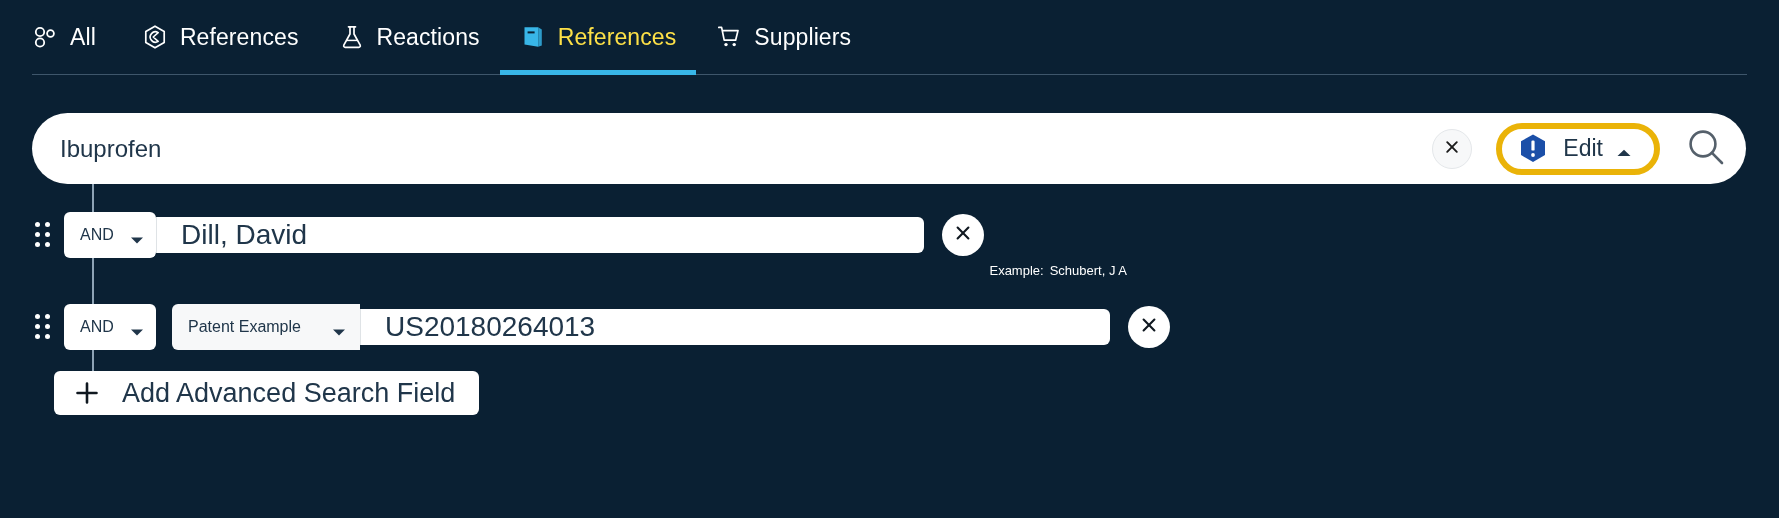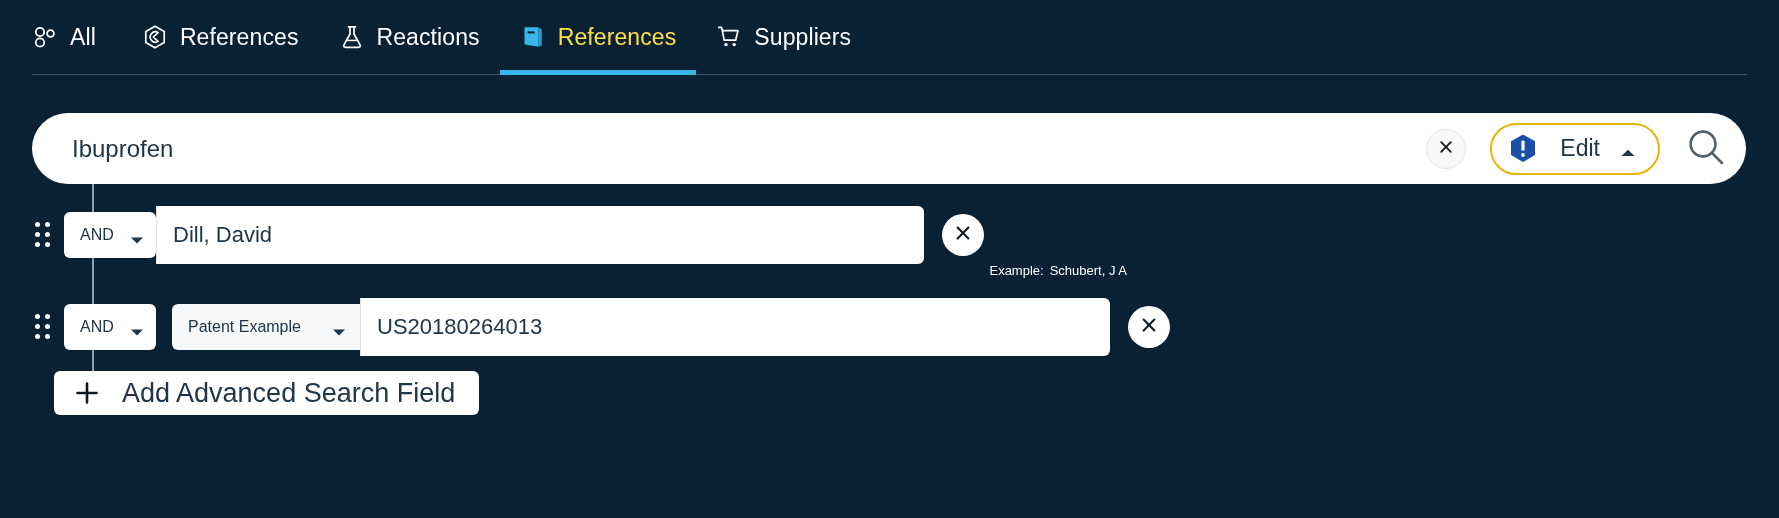--- a/index.html
+++ b/index.html
@@ -73,39 +73,38 @@
   .search-input {
     flex: 1 1 auto;
     border: none;
     outline: none;
     font-size: 24px;
     color: #20364a;
     font-family: "Liberation Sans", sans-serif;
     background: transparent;
     padding: 0;
     min-width: 0;
-    margin-left: 12px;
   }
   .clear-btn {
     width: 40px; height: 40px;
     border-radius: 50%;
     background: #f7f8f9;
     border: 1px solid #e4e7ea;
     display: flex; align-items: center; justify-content: center;
     cursor: pointer;
     flex: 0 0 auto;
     margin-right: 24px;
   }
   .edit-btn {
     display: flex;
     align-items: center;
-    gap: 20px;
+    gap: 13px;
     height: 52px;
     padding: 0 22px 0 14px;
-    border: 2px solid #eab308;
+    border: 6px solid #eab308;
     border-radius: 26px;
     background: #fff;
     cursor: pointer;
     flex: 0 0 auto;
   }
   .edit-label {
     font-size: 23px;
     color: #20364a;
   }
   .hex-badge { width: 34px; height: 34px; flex: 0 0 auto; }
@@ -168,30 +167,30 @@
   .sel.op { width: 92px; }
   .sel.field {
     background: #f7f8f9;
     border-radius: 6px 0 0 6px;
     margin-left: 16px;
   }
   .sel.field.f1 { width: 170px; }
   .sel.field.f2 { width: 188px; }
 
   .val-input {
-    height: 58px;
+    height: 36px;
     background: #ffffff;
     border: none;
     border-left: 1px solid #dfe3e6;
     border-radius: 0 6px 6px 0;
     outline: none;
-    font-size: 22px;
+    font-size: 28px;
     color: #20364a;
     font-family: "Liberation Sans", sans-serif;
-    padding: 0 16px;
+    padding: 0 24px;
   }
   .val-input.v1 { width: 768px; }
   .val-input.v2 { width: 750px; }
 
   .remove-btn {
     width: 42px; height: 42px;
     border-radius: 50%;
     background: #ffffff;
     display: flex; align-items: center; justify-content: center;
     cursor: pointer;

